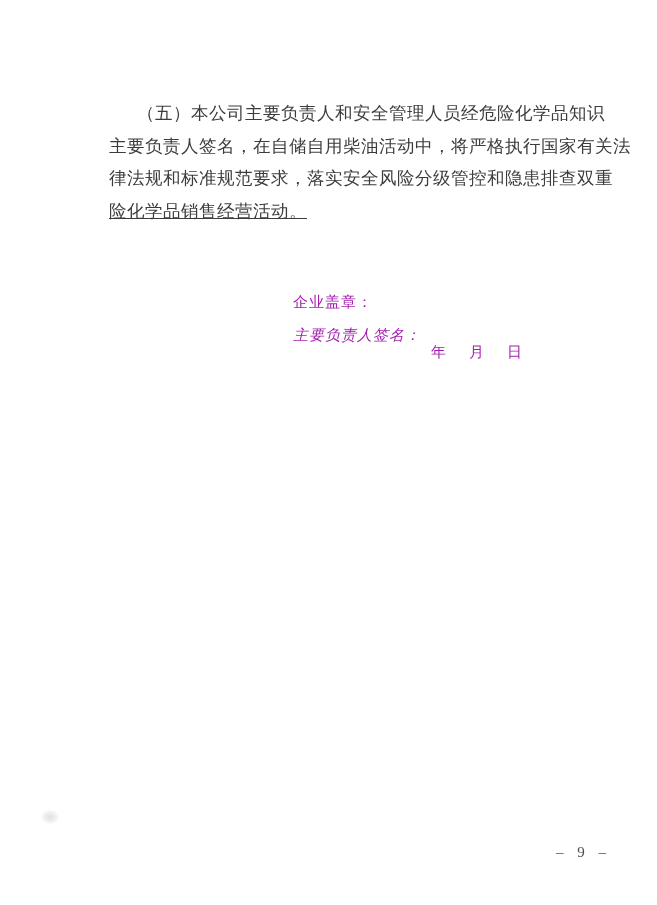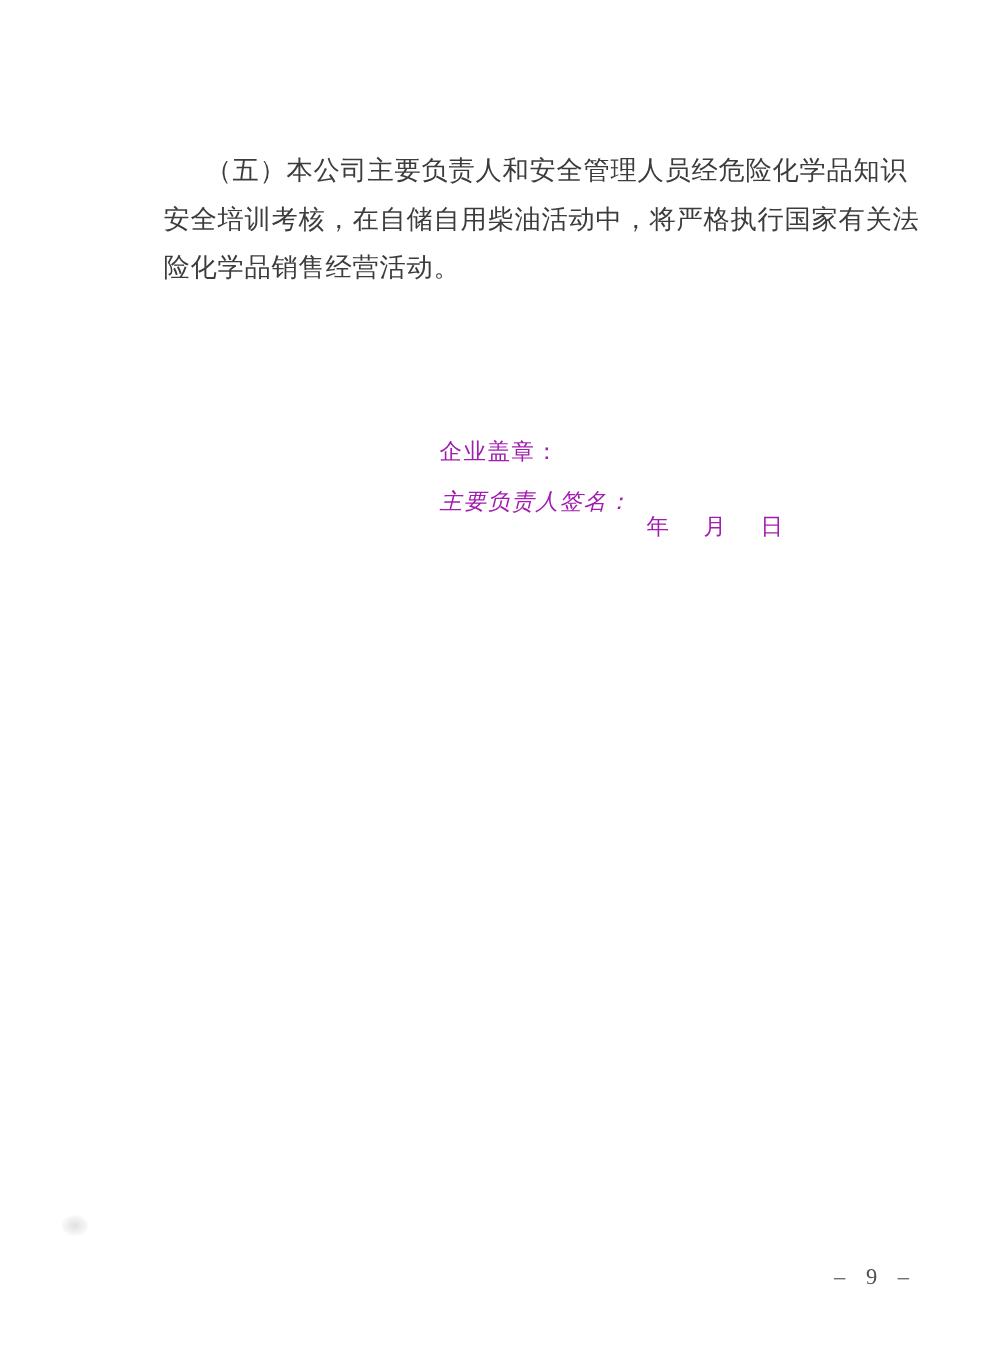--- a/index.html
+++ b/index.html
@@ -33,20 +33,21 @@
   }
   .para-line {
     text-align: justify;
     text-align-last: justify;
     white-space: nowrap;
   }
   .para-line.indent { padding-left: 28px; }
   .para-line.last {
     text-align: center;
     text-align-last: left;
+    text-decoration: underline;
   }
   
   .sig-line {
     position: absolute;
     font-size: 15px;
     line-height: 1.1;
     color: #a21caf;
     letter-spacing: 1px;
     white-space: nowrap;
   }
@@ -75,21 +76,22 @@
     border-radius: 50%;
   }
 </style>
 </head>
 <body>
 
 <div class="document-page">
 
   <div class="paragraph">
     <div class="para-line indent">（五）本公司主要负责人和安全管理人员经危险化学品知识</div>
-    <div class="para-line">安全培训考核，在自储自用柴油活动中，将严格执行国家有关法</div>
+    <div class="para-line">主要负责人签名，在自储自用柴油活动中，将严格执行国家有关法</div>
+    <div class="para-line">律法规和标准规范要求，落实安全风险分级管控和隐患排查双重</div>
     <div class="para-line last">险化学品销售经营活动。</div>
   </div>
 
   <div class="sig-line seal-line">企业盖章：</div>
   <div class="sig-line signer-line">主要负责人签名：</div>
   <div class="sig-line date-line">年　月　日</div>
 
   <div class="page-number">– 9 –</div>
 
   <div class="scan-artifact"></div>

